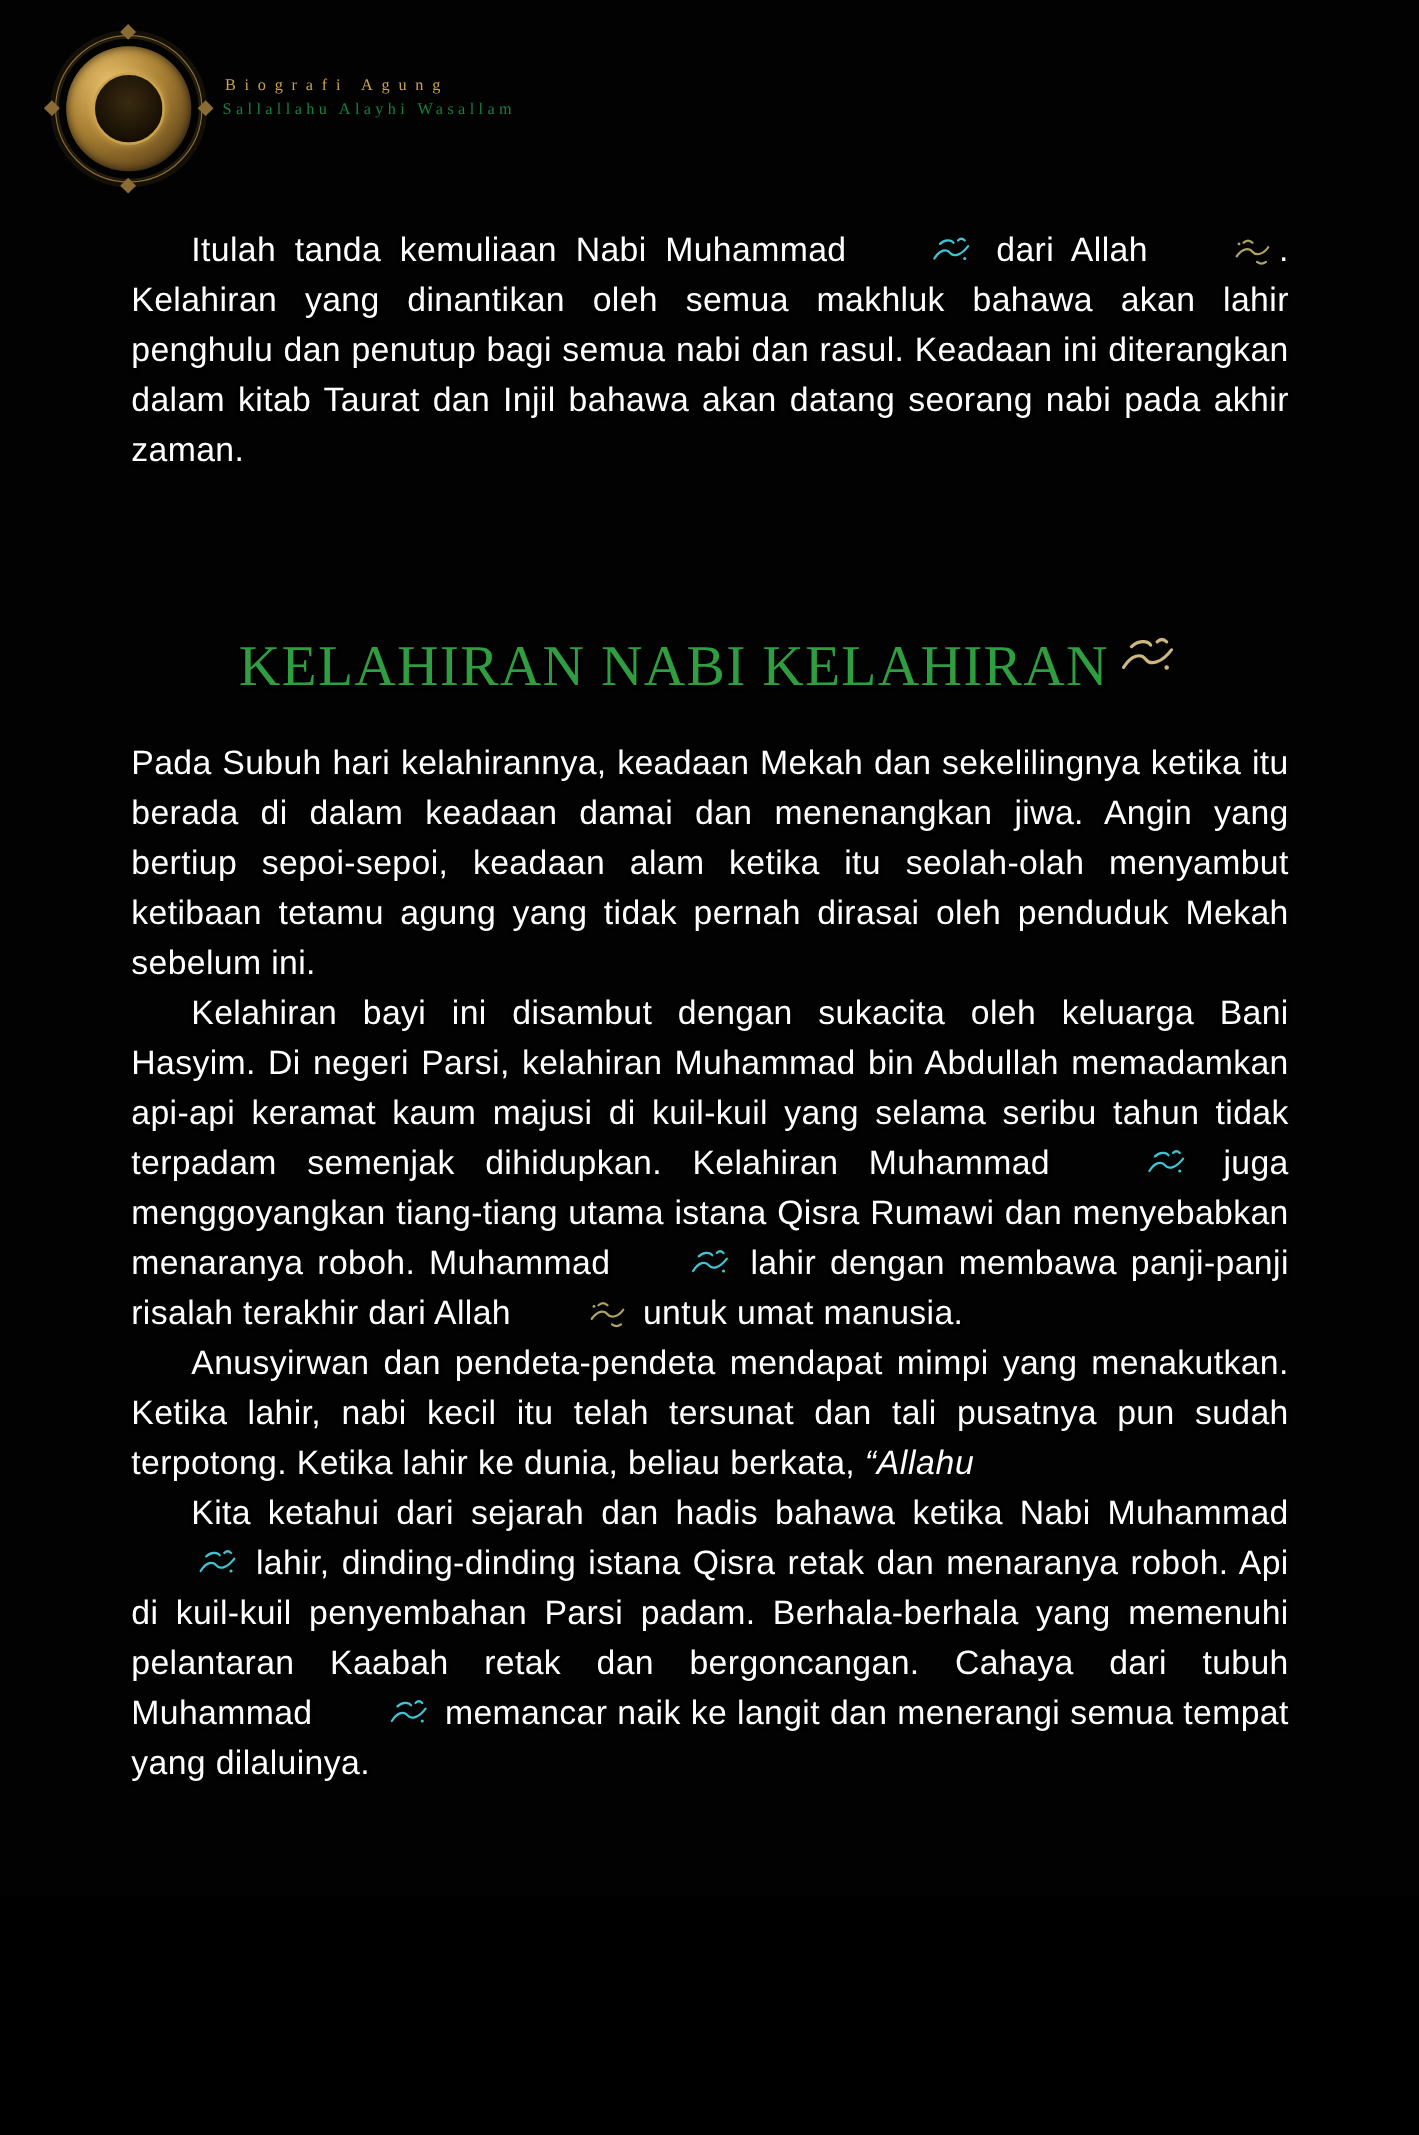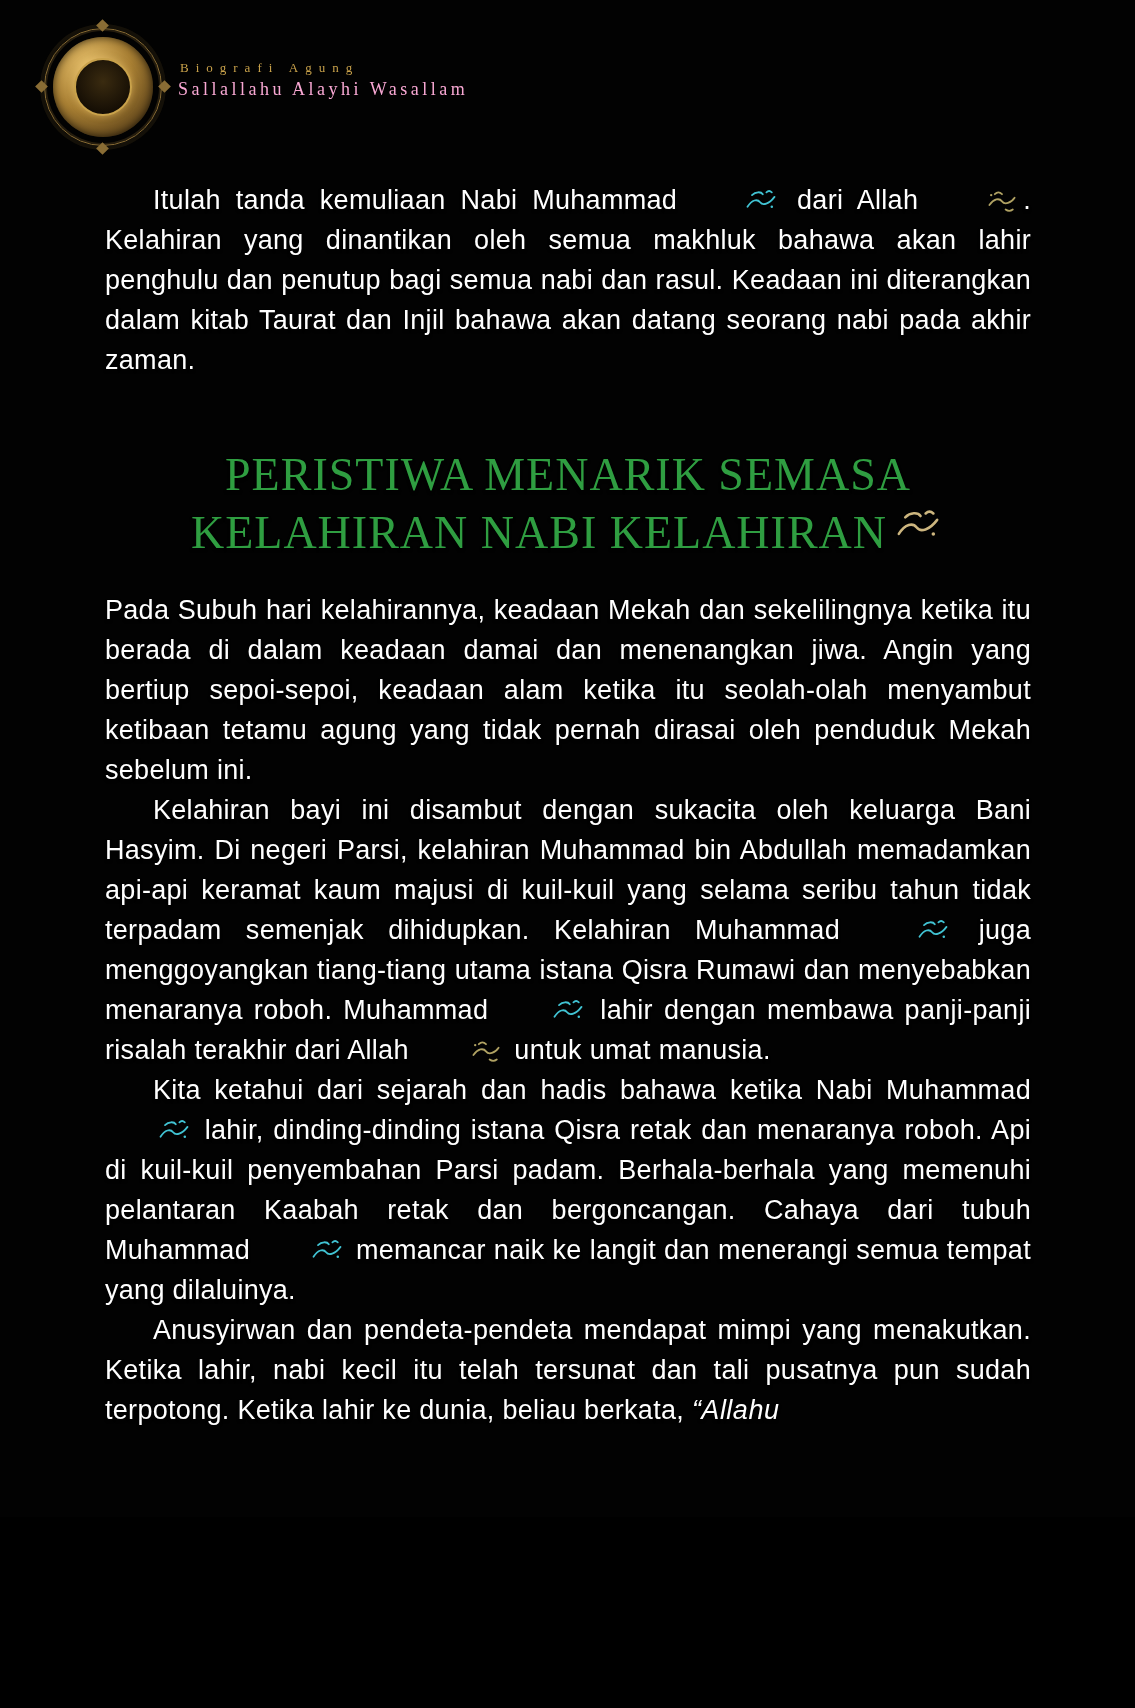--- a/index.html
+++ b/index.html
@@ -37,21 +37,21 @@
 
   .logo-text{position:absolute;left:178px;top:60px;font-family:"Liberation Serif", serif;}
   .logo-text .series{
     color:var(--gold,#c9a24b);font-size:13px;letter-spacing:7px;margin:0 0 3px 2px;
   }
   .logo-text .main{
     color:#dab565;font-size:30px;font-weight:bold;letter-spacing:4px;line-height:32px;
     text-shadow:0 1px 2px #000, 0 0 8px rgba(218,181,101,.35);
   }
   .logo-text .sub{
-    color:#f9a8d4;font-size:18px;letter-spacing:3.5px;margin-top:3px;
+    color:#15803d;font-size:13px;letter-spacing:3.5px;margin-top:3px;
   }
 
   
   .content{
     position:absolute;left:105px;top:180px;width:926px;
     color:#ffffff;
     font-size:27px;line-height:40px;
     text-align:justify;
     letter-spacing:.3px;
     text-shadow:0 2px 3px rgba(0,0,0,.85);
@@ -120,21 +120,21 @@
     <circle cx="30" cy="22" r="1.4" fill="currentColor" stroke="none"></circle>
   </svg></span> dari Allah <span class="honorific" style="color: rgb(176, 162, 99);"><svg viewBox="0 0 36 30" fill="none" stroke="currentColor" stroke-width="2" stroke-linecap="round">
     <path d="M4 20 C9 13, 15 12, 18 16 C21 20, 28 18, 32 12"></path>
     <path d="M10 8 q4 -4 8 0"></path>
     <path d="M22 25 q4 3 8 0"></path>
     <circle cx="6" cy="9" r="1.3" fill="currentColor" stroke="none"></circle>
   </svg></span>. Kelahiran yang dinantikan oleh semua makhluk bahawa akan lahir penghulu dan penutup bagi semua nabi dan rasul. Keadaan ini diterangkan dalam kitab Taurat dan Injil bahawa akan datang seorang nabi pada akhir zaman.</p>
       </div>
 
     <h1 class="heading" style="color: rgb(47, 158, 65);">
-      <span>PERISTIWA MENARIK SEMASA</span><br>
+      <br>
       <span>KELAHIRAN NABI KELAHIRAN</span><span class="honorific heading-hon" style="color: rgb(205, 182, 127);"><svg viewBox="0 0 36 30" fill="none" stroke="currentColor" stroke-width="2" stroke-linecap="round">
     <path d="M3 22 C8 14, 14 13, 17 17 C20 21, 27 19, 33 11"></path>
     <path d="M8 9 C12 5, 18 5, 20 8"></path>
     <path d="M24 6 q3 -3 6 0"></path>
     <circle cx="30" cy="22" r="1.4" fill="currentColor" stroke="none"></circle>
   </svg></span>
     </h1>
 
     <div>
         <p class="para">Pada Subuh hari kelahirannya, keadaan Mekah dan sekelilingnya ketika itu berada di dalam keadaan damai dan menenangkan jiwa. Angin yang bertiup sepoi-sepoi, keadaan alam ketika itu seolah-olah menyambut ketibaan tetamu agung yang tidak pernah dirasai oleh penduduk Mekah sebelum ini.</p>
@@ -147,32 +147,32 @@
     <path d="M3 22 C8 14, 14 13, 17 17 C20 21, 27 19, 33 11"></path>
     <path d="M8 9 C12 5, 18 5, 20 8"></path>
     <path d="M24 6 q3 -3 6 0"></path>
     <circle cx="30" cy="22" r="1.4" fill="currentColor" stroke="none"></circle>
   </svg></span> lahir dengan membawa panji-panji risalah terakhir dari Allah <span class="honorific" style="color: rgb(176, 162, 99);"><svg viewBox="0 0 36 30" fill="none" stroke="currentColor" stroke-width="2" stroke-linecap="round">
     <path d="M4 20 C9 13, 15 12, 18 16 C21 20, 28 18, 32 12"></path>
     <path d="M10 8 q4 -4 8 0"></path>
     <path d="M22 25 q4 3 8 0"></path>
     <circle cx="6" cy="9" r="1.3" fill="currentColor" stroke="none"></circle>
   </svg></span> untuk umat manusia.</p>
+        <p class="para indent">Anusyirwan dan pendeta-pendeta mendapat mimpi yang menakutkan. Ketika lahir, nabi kecil itu telah tersunat dan tali pusatnya pun sudah terpotong. Ketika lahir ke dunia, beliau berkata, <em>“Allahu</em></p>
         <p class="para indent">Kita ketahui dari sejarah dan hadis bahawa ketika Nabi Muhammad <span class="honorific" style="color: rgb(65, 195, 211);"><svg viewBox="0 0 36 30" fill="none" stroke="currentColor" stroke-width="2" stroke-linecap="round">
     <path d="M3 22 C8 14, 14 13, 17 17 C20 21, 27 19, 33 11"></path>
     <path d="M8 9 C12 5, 18 5, 20 8"></path>
     <path d="M24 6 q3 -3 6 0"></path>
     <circle cx="30" cy="22" r="1.4" fill="currentColor" stroke="none"></circle>
   </svg></span> lahir, dinding-dinding istana Qisra retak dan menaranya roboh. Api di kuil-kuil penyembahan Parsi padam. Berhala-berhala yang memenuhi pelantaran Kaabah retak dan bergoncangan. Cahaya dari tubuh Muhammad <span class="honorific" style="color: rgb(65, 195, 211);"><svg viewBox="0 0 36 30" fill="none" stroke="currentColor" stroke-width="2" stroke-linecap="round">
     <path d="M3 22 C8 14, 14 13, 17 17 C20 21, 27 19, 33 11"></path>
     <path d="M8 9 C12 5, 18 5, 20 8"></path>
     <path d="M24 6 q3 -3 6 0"></path>
     <circle cx="30" cy="22" r="1.4" fill="currentColor" stroke="none"></circle>
   </svg></span> memancar naik ke langit dan menerangi semua tempat yang dilaluinya.</p>
-        <p class="para indent">Anusyirwan dan pendeta-pendeta mendapat mimpi yang menakutkan. Ketika lahir, nabi kecil itu telah tersunat dan tali pusatnya pun sudah terpotong. Ketika lahir ke dunia, beliau berkata, <em>“Allahu</em></p>
       </div>
   </div>
 
   <div class="badge">
     <div class="sq2"></div>
     <div class="sq1"></div>
     <div class="num">12</div>
   </div>
 
 </div>

